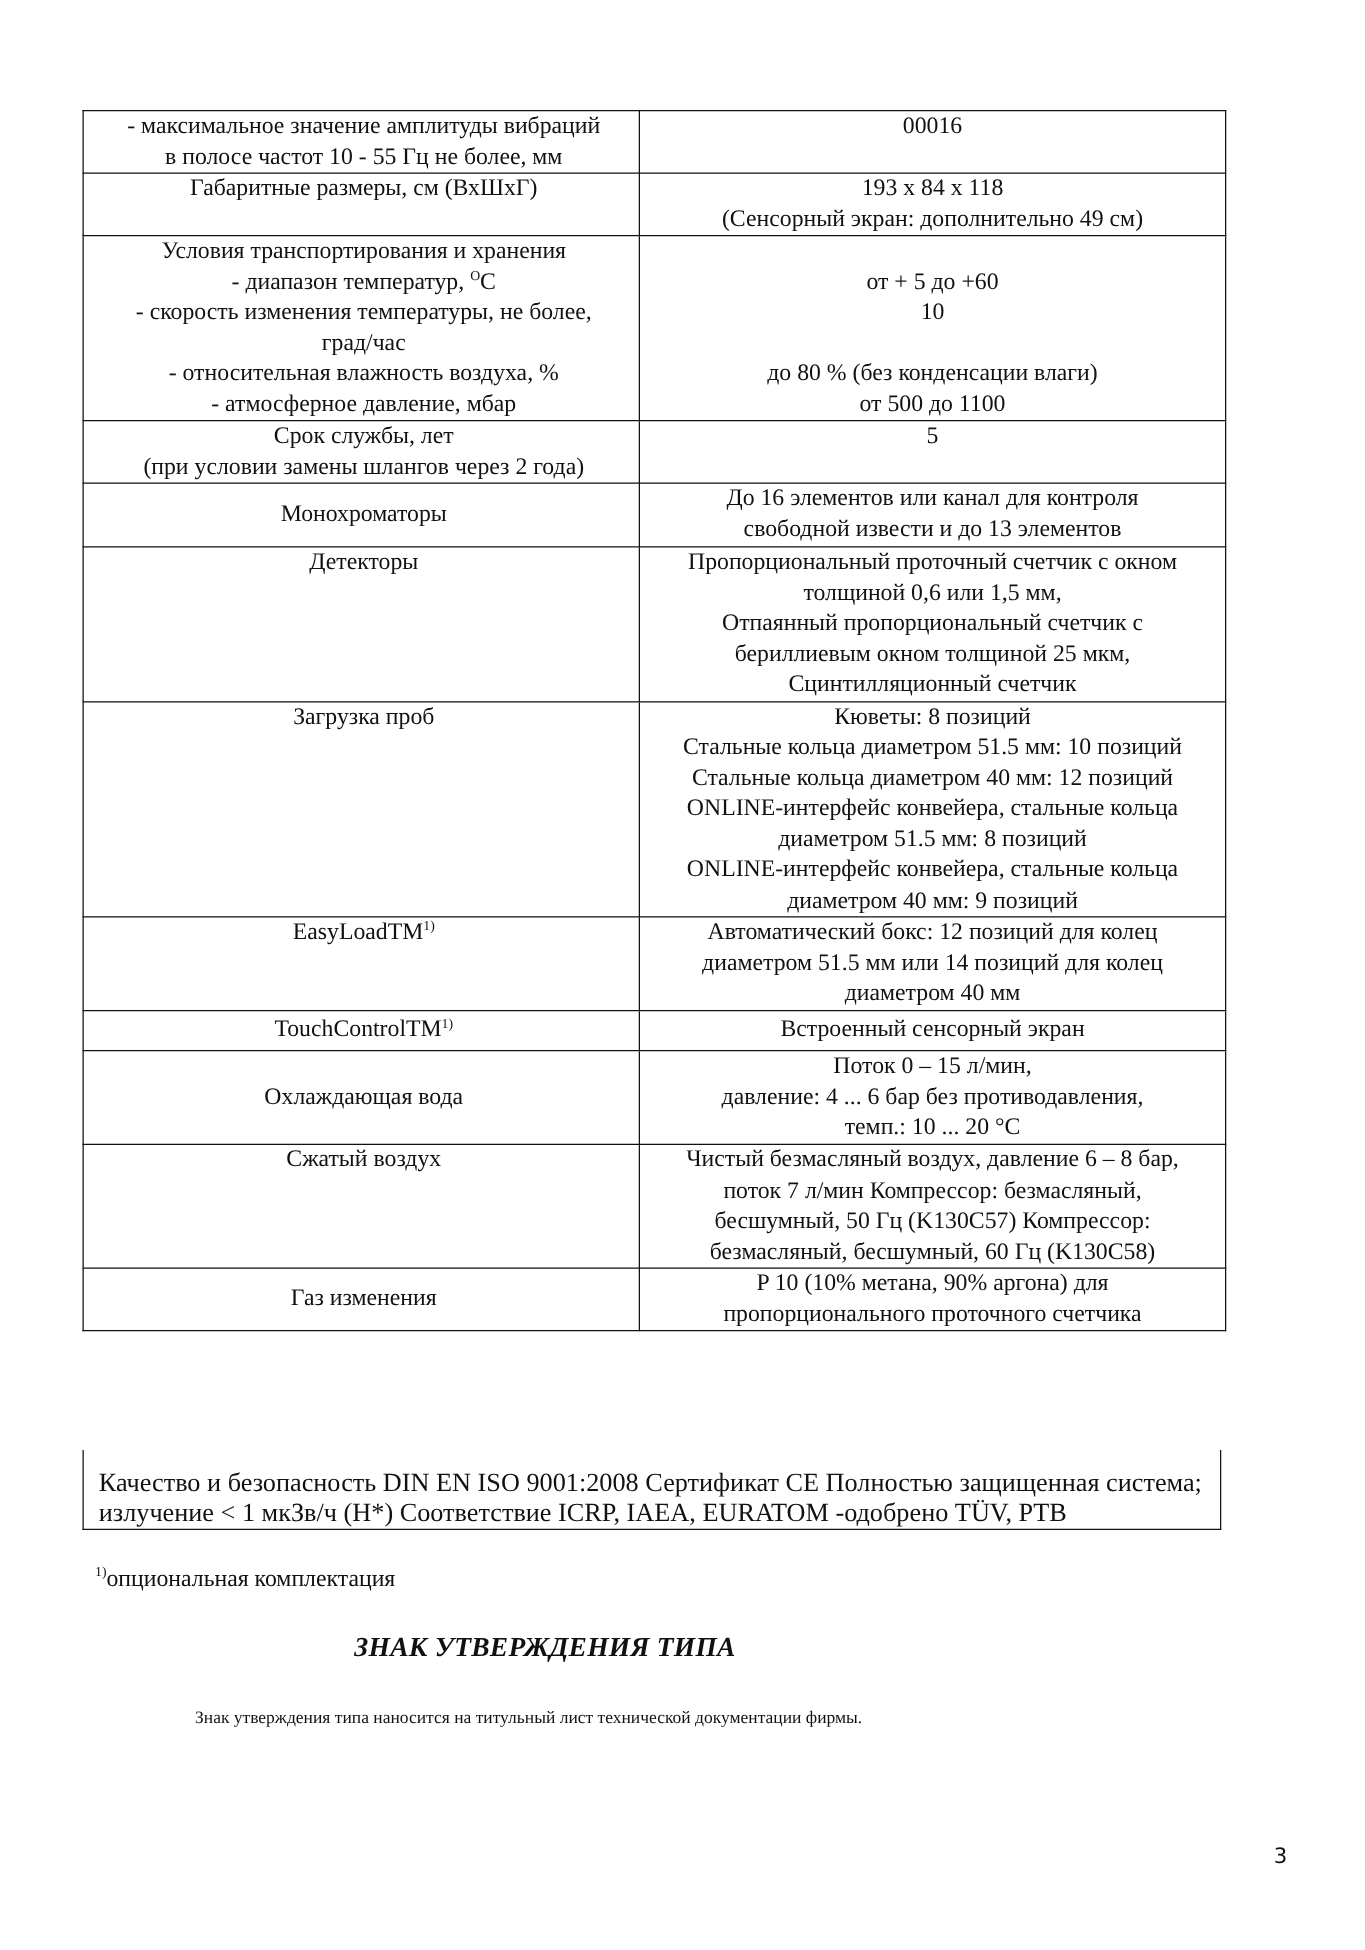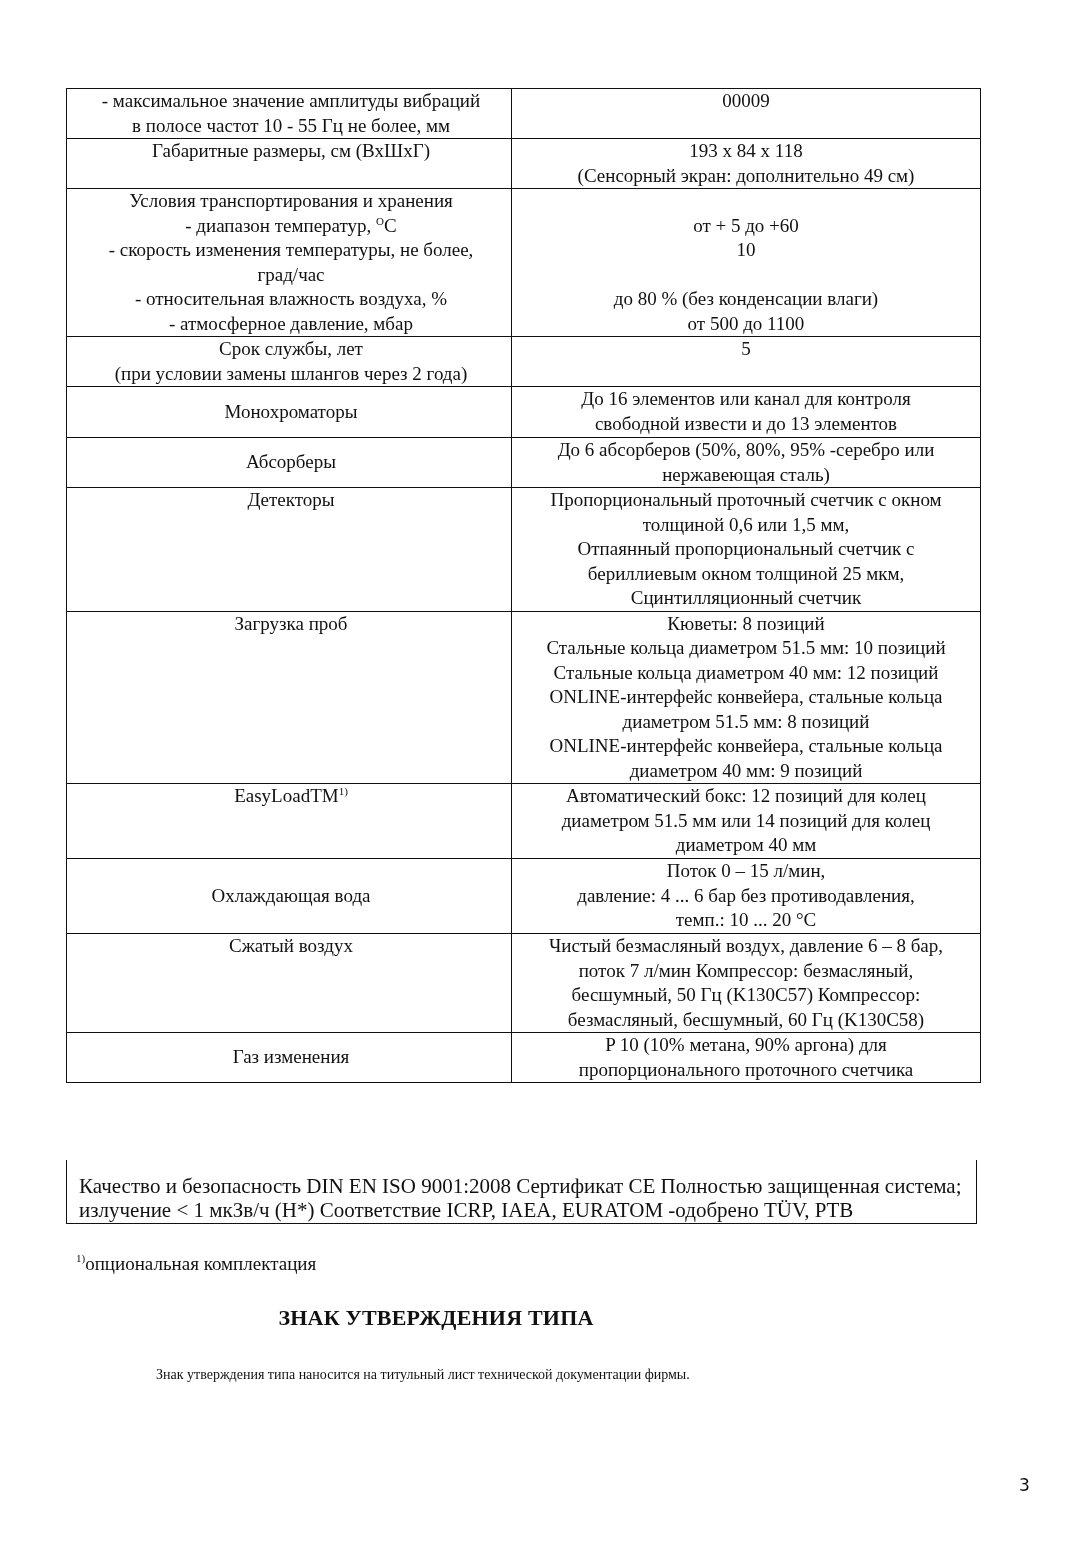--- a/index.html
+++ b/index.html
@@ -31,21 +31,21 @@
     font-size: 21px; line-height: 24px;
   }
   .cert-box .line { display: block; white-space: nowrap; }
   .footnote {
     position: absolute; left: 76px; top: 1252px;
     font-size: 19px; line-height: 24px; white-space: nowrap;
   }
   .footnote sup { vertical-align: 8px; }
   .section-title {
     position: absolute; left: 0; width: 872px; top: 1305px;
-    text-align: center; font-weight: bold; font-size: 22px; letter-spacing: 0.2px;
+    text-align: center; font-weight: bold; font-size: 22px; letter-spacing: 0.2px; font-style: italic;
   }
   .paragraph {
     position: absolute; left: 78px; top: 1360px; width: 900px;
     font-size: 14px; line-height: 29px;
   }
   .paragraph .indent { display: inline-block; width: 78px; }
   .page-number {
     position: absolute; left: 1019px; top: 1475px;
     font-family: "DejaVu Sans", "Liberation Sans", sans-serif;
     font-size: 17px;
@@ -56,21 +56,21 @@
 
 <table class="spec-table">
   <tbody>
 
     <tr style="height:49px">
       <td class="param">
         <span class="line">- максимальное значение амплитуды вибраций</span>
         <span class="line">в полосе частот 10 - 55 Гц не более, мм</span>
       </td>
       <td class="value">
-        <span class="line">00009</span>
+        <span class="line">00016</span>
       </td>
     </tr>
 
     <tr style="height:50px">
       <td class="param">
         <span class="line">Габаритные размеры, см (ВхШхГ)</span>
       </td>
       <td class="value">
         <span class="line">193 x 84 x 118</span>
         <span class="line">(Сенсорный экран: дополнительно 49 см)</span>
@@ -110,29 +110,20 @@
     <tr style="height:51px">
       <td class="param vmid">
         <span class="line">Монохроматоры</span>
       </td>
       <td class="value">
         <span class="line">До 16 элементов или канал для контроля</span>
         <span class="line">свободной извести и до 13 элементов</span>
       </td>
     </tr>
 
-    <tr style="height:49px">
-      <td class="param vmid">
-        <span class="line">Абсорберы</span>
-      </td>
-      <td class="value">
-        <span class="line">До 6 абсорберов (50%, 80%, 95% -серебро или</span>
-        <span class="line">нержавеющая сталь)</span>
-      </td>
-    </tr>
 
     <tr style="height:121px">
       <td class="param">
         <span class="line">Детекторы</span>
       </td>
       <td class="value">
         <span class="line">Пропорциональный проточный счетчик с окном</span>
         <span class="line">толщиной 0,6 или 1,5 мм,</span>
         <span class="line">Отпаянный пропорциональный счетчик с</span>
         <span class="line">бериллиевым окном толщиной 25 мкм,</span>
@@ -160,20 +151,28 @@
       <td class="param">
         <span class="line"><span>EasyLoadTM</span><sup>1)</sup></span>
       </td>
       <td class="value">
         <span class="line">Автоматический бокс: 12 позиций для колец</span>
         <span class="line">диаметром 51.5 мм или 14 позиций для колец</span>
         <span class="line">диаметром 40 мм</span>
       </td>
     </tr>
 
+    <tr style="height:32px">
+      <td class="param vmid">
+        <span class="line"><span>TouchControlTM</span><sup>1)</sup></span>
+      </td>
+      <td class="value vmid">
+        <span class="line">Встроенный сенсорный экран</span>
+      </td>
+    </tr>
 
     <tr style="height:75px">
       <td class="param vmid">
         <span class="line">Охлаждающая вода</span>
       </td>
       <td class="value">
         <span class="line">Поток 0 – 15 л/мин,</span>
         <span class="line">давление: 4 ... 6 бар без противодавления,</span>
         <span class="line">темп.: 10 ... 20 °C</span>
       </td>

